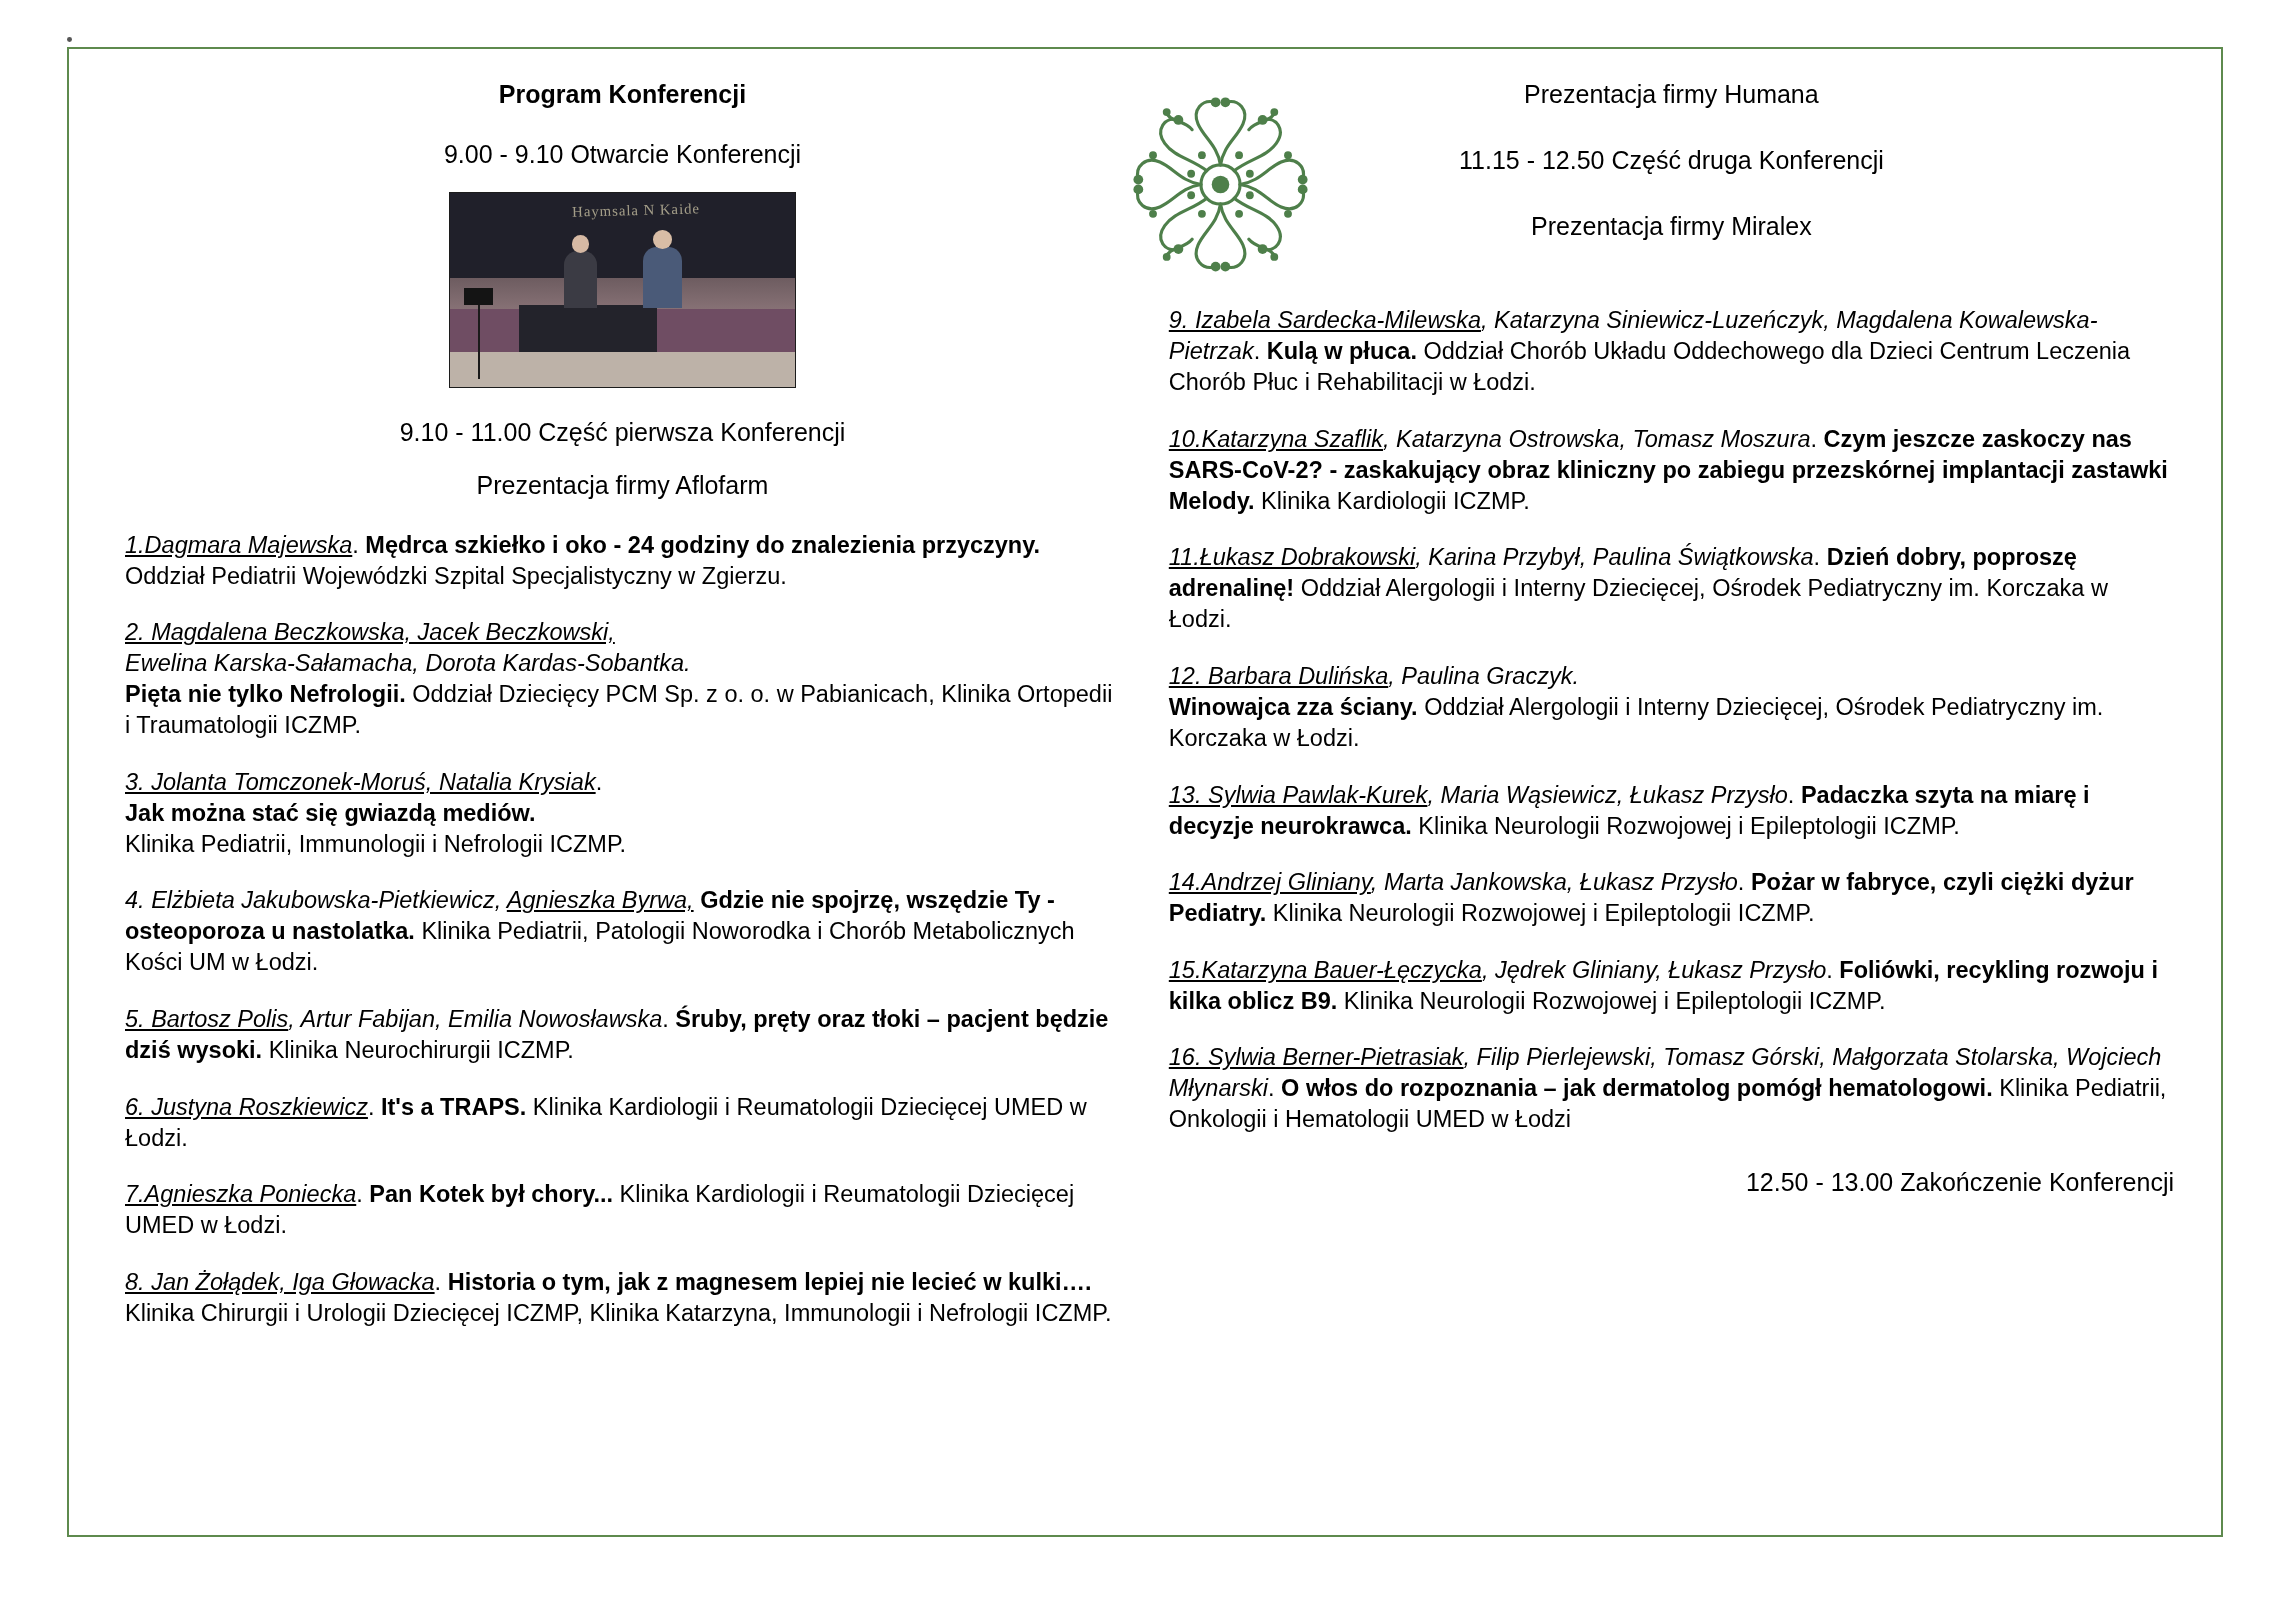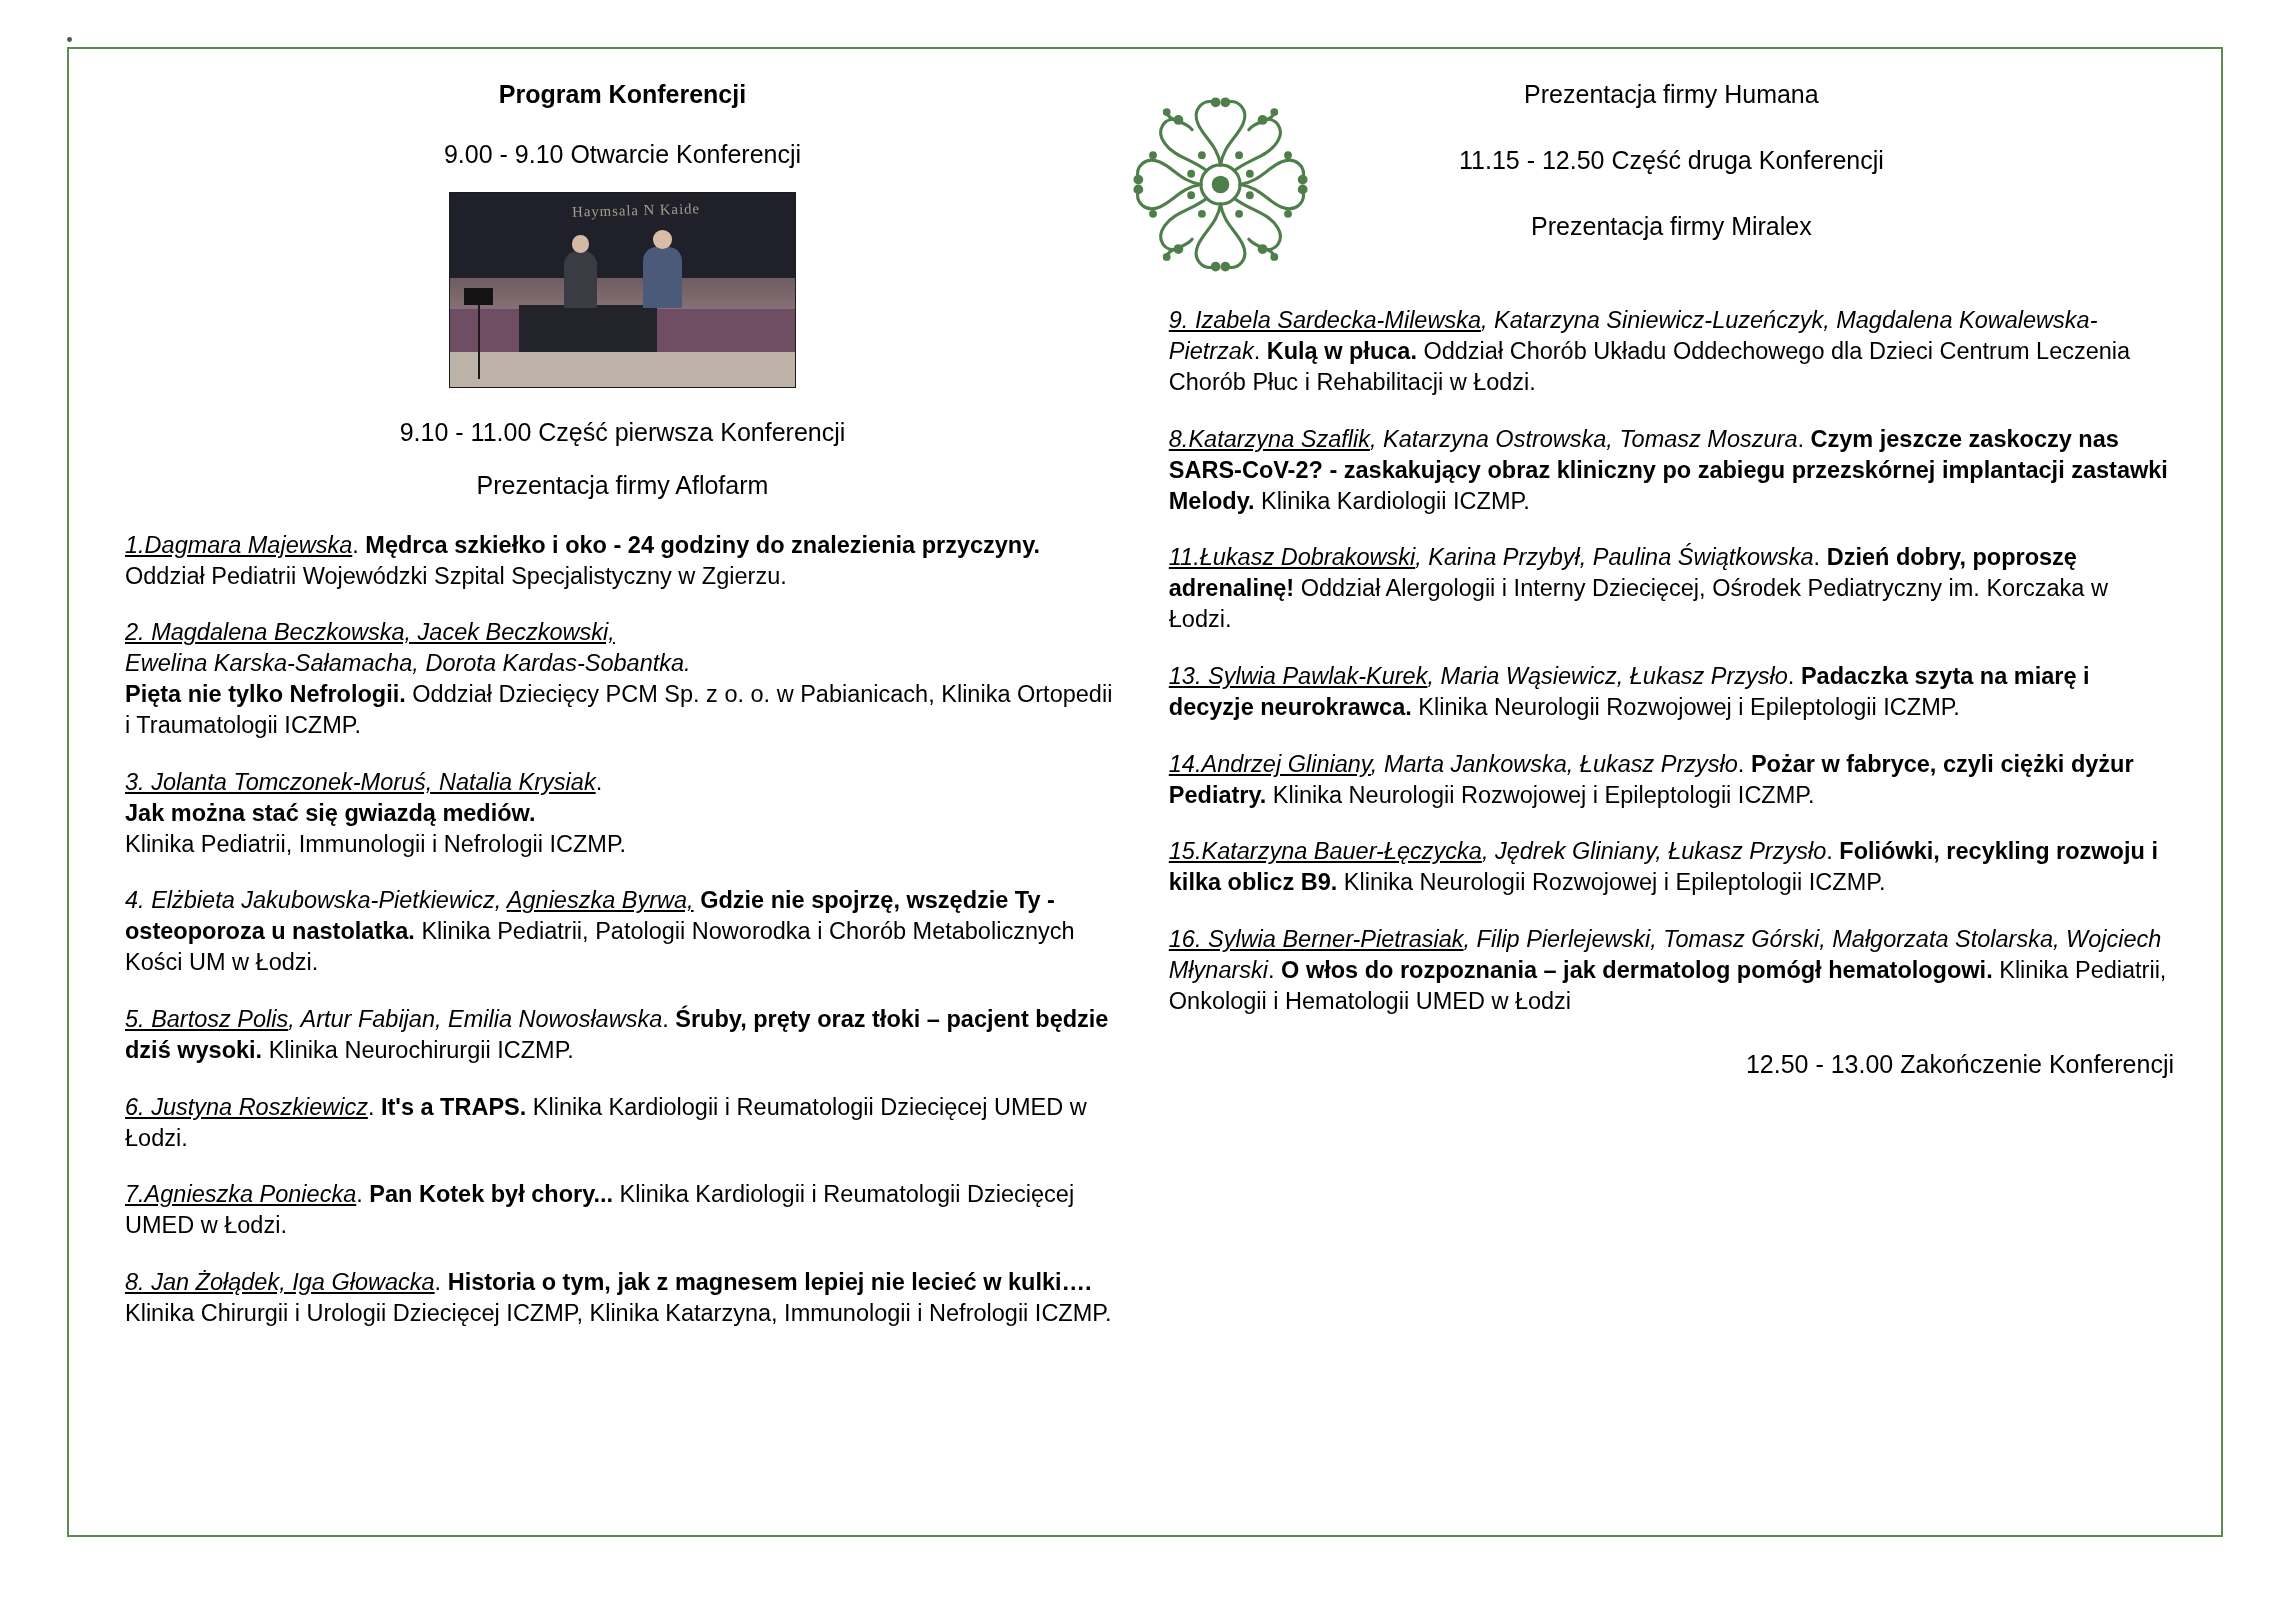--- a/index.html
+++ b/index.html
@@ -301,27 +301,31 @@
       <div class="right-head">11.15 - 12.50  Część druga Konferencji</div>
       <div class="right-head">Prezentacja firmy Miralex</div>
 
       <div class="right-list">
 
         <p class="para">
           <span class="itu">9. Izabela Sardecka-Milewska</span><span class="it">, Katarzyna Siniewicz-Luzeńczyk, Magdalena Kowalewska-Pietrzak</span><span>. </span><span class="b">Kulą w płuca.</span><span> Oddział Chorób Układu Oddechowego dla Dzieci Centrum Leczenia Chorób Płuc i Rehabilitacji w Łodzi.</span>
         </p>
 
         <p class="para">
-          <span class="itu">8.Katarzyna Szaflik</span><span class="it">, Katarzyna Ostrowska, Tomasz Moszura</span><span>. </span><span class="b">Czym jeszcze zaskoczy nas SARS-CoV-2? - zaskakujący obraz kliniczny po zabiegu przezskórnej implantacji zastawki Melody.</span><span> Klinika Kardiologii ICZMP.</span>
+          <span class="itu">10.Katarzyna Szaflik</span><span class="it">, Katarzyna Ostrowska, Tomasz Moszura</span><span>. </span><span class="b">Czym jeszcze zaskoczy nas SARS-CoV-2? - zaskakujący obraz kliniczny po zabiegu przezskórnej implantacji zastawki Melody.</span><span> Klinika Kardiologii ICZMP.</span>
         </p>
 
         <p class="para">
           <span class="itu">11.Łukasz Dobrakowski</span><span class="it">, Karina Przybył, Paulina Świątkowska</span><span>. </span><span class="b">Dzień dobry, poproszę adrenalinę!</span><span> Oddział Alergologii i Interny Dziecięcej, Ośrodek Pediatryczny im. Korczaka w Łodzi.</span>
         </p>
 
+        <p class="para">
+          <span class="itu">12. Barbara Dulińska</span><span class="it">, Paulina Graczyk.</span><br>
+          <span class="b">Winowajca zza ściany.</span><span> Oddział Alergologii i Interny Dziecięcej, Ośrodek Pediatryczny im. Korczaka w Łodzi.</span>
+        </p>
 
         <p class="para">
           <span class="itu">13. Sylwia Pawlak-Kurek</span><span class="it">, Maria Wąsiewicz, Łukasz Przysło</span><span>. </span><span class="b">Padaczka szyta na miarę i decyzje neurokrawca.</span><span> Klinika Neurologii Rozwojowej i Epileptologii ICZMP.</span>
         </p>
 
         <p class="para">
           <span class="itu">14.Andrzej Gliniany</span><span class="it">, Marta Jankowska, Łukasz Przysło</span><span>. </span><span class="b">Pożar w fabryce, czyli ciężki dyżur Pediatry.</span><span>  Klinika Neurologii Rozwojowej i Epileptologii ICZMP.</span>
         </p>
 
         <p class="para">

